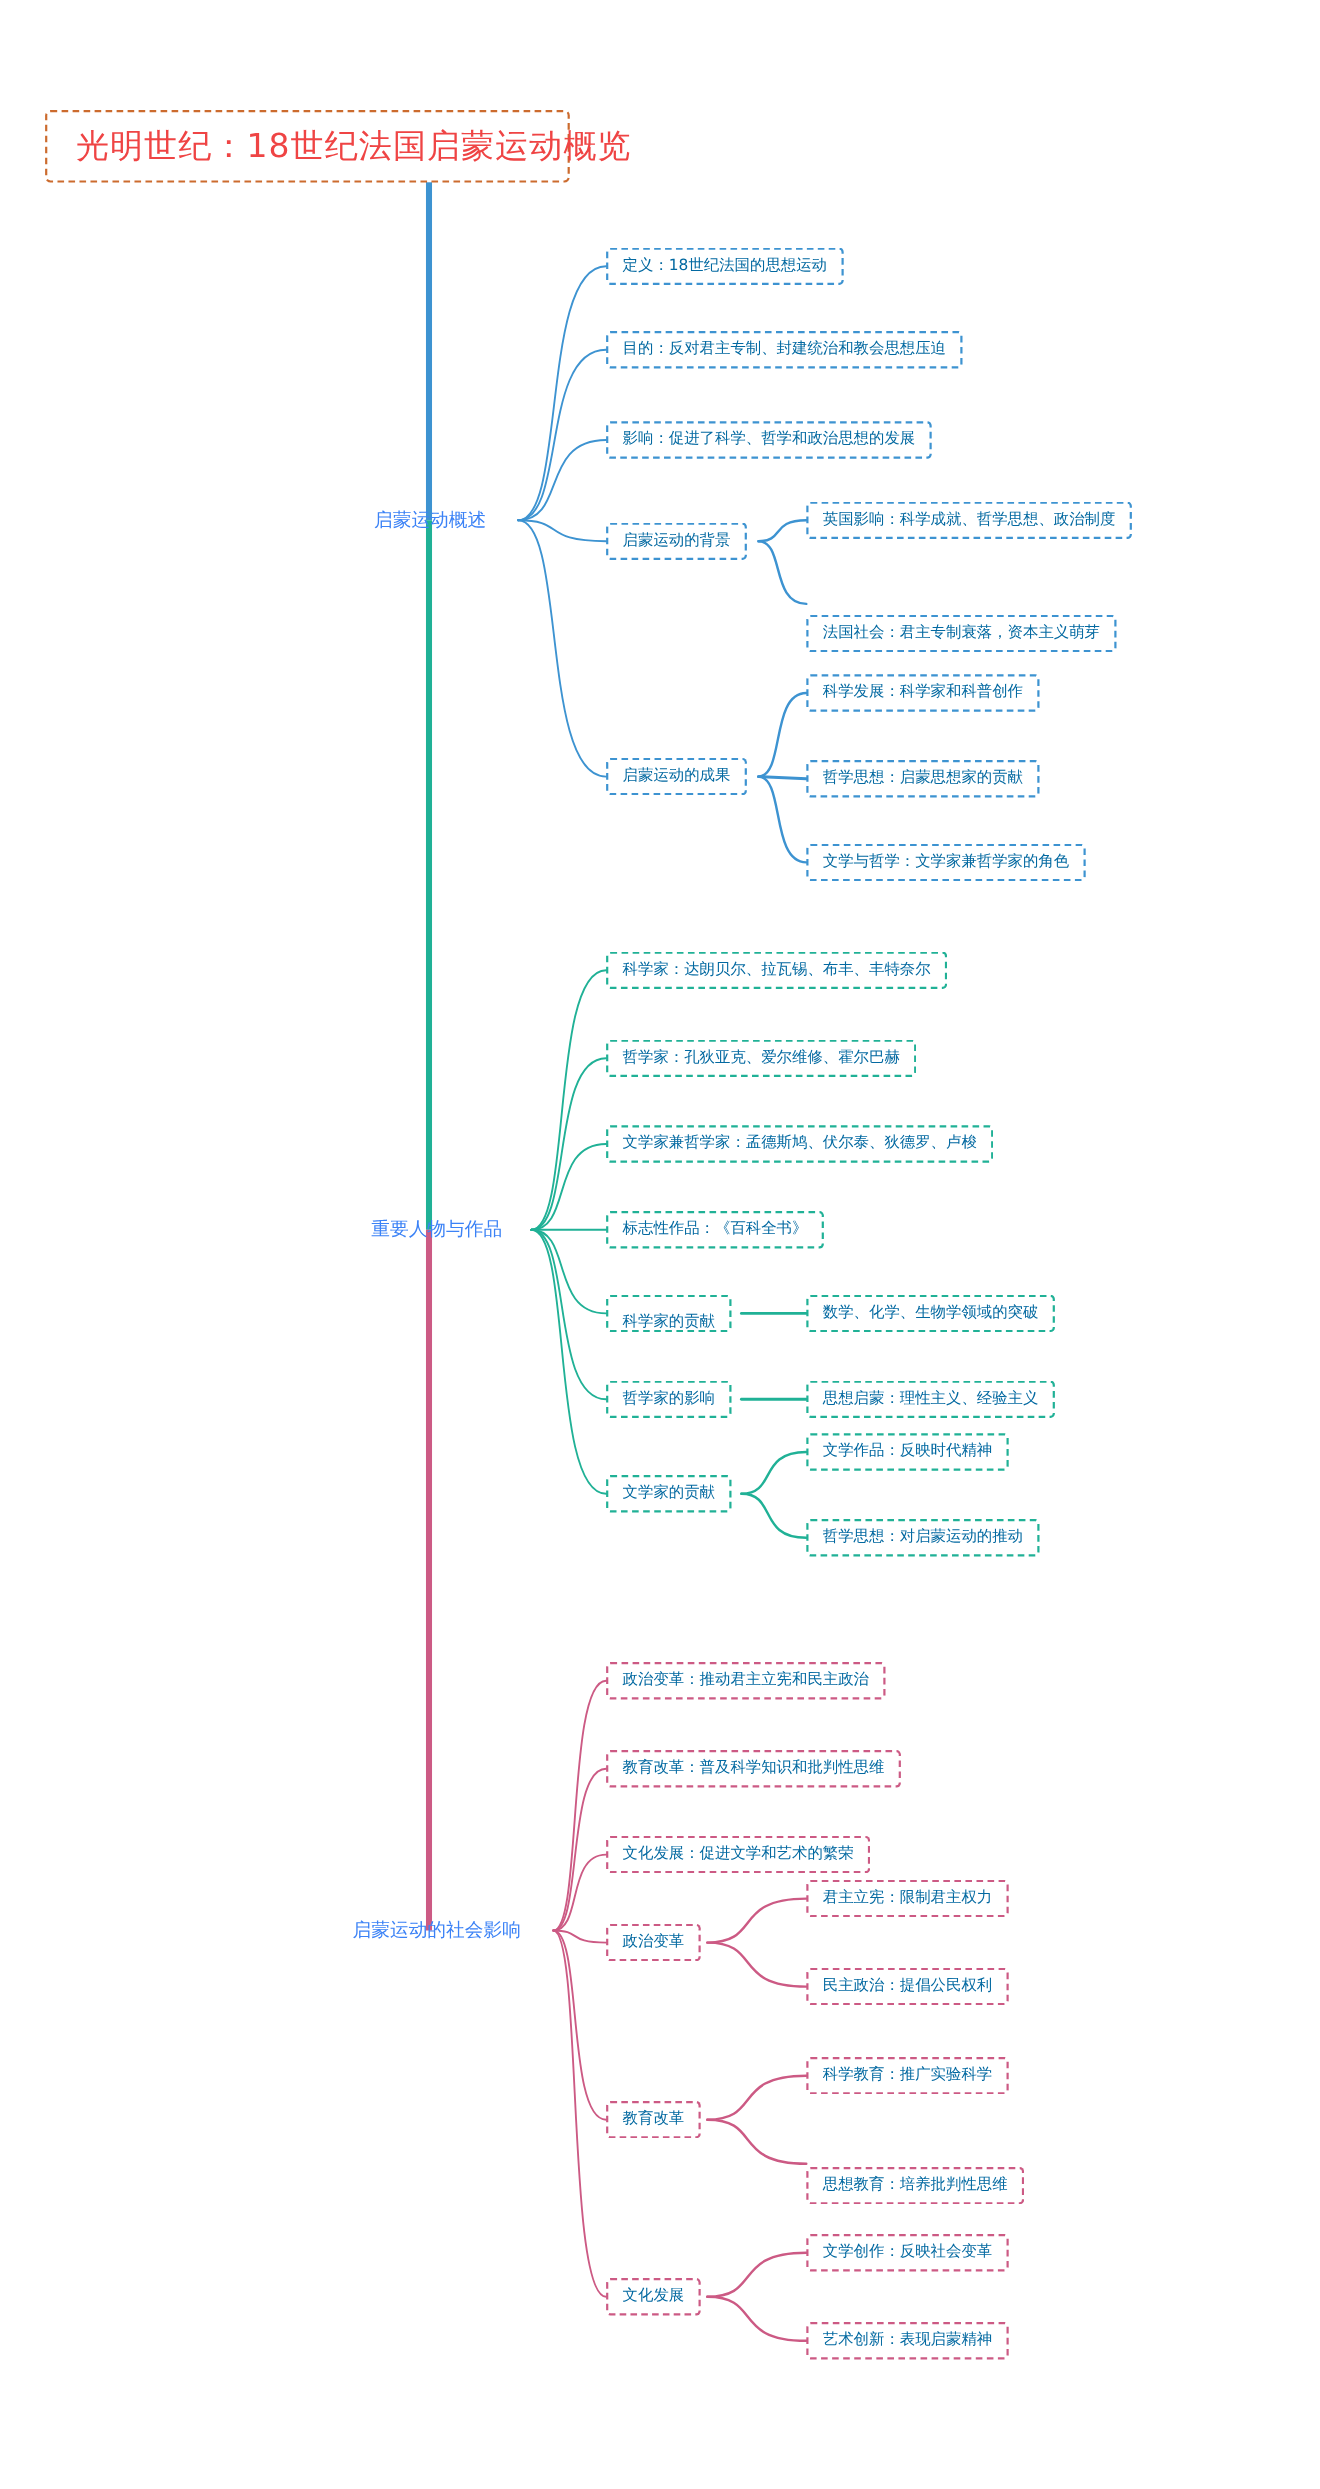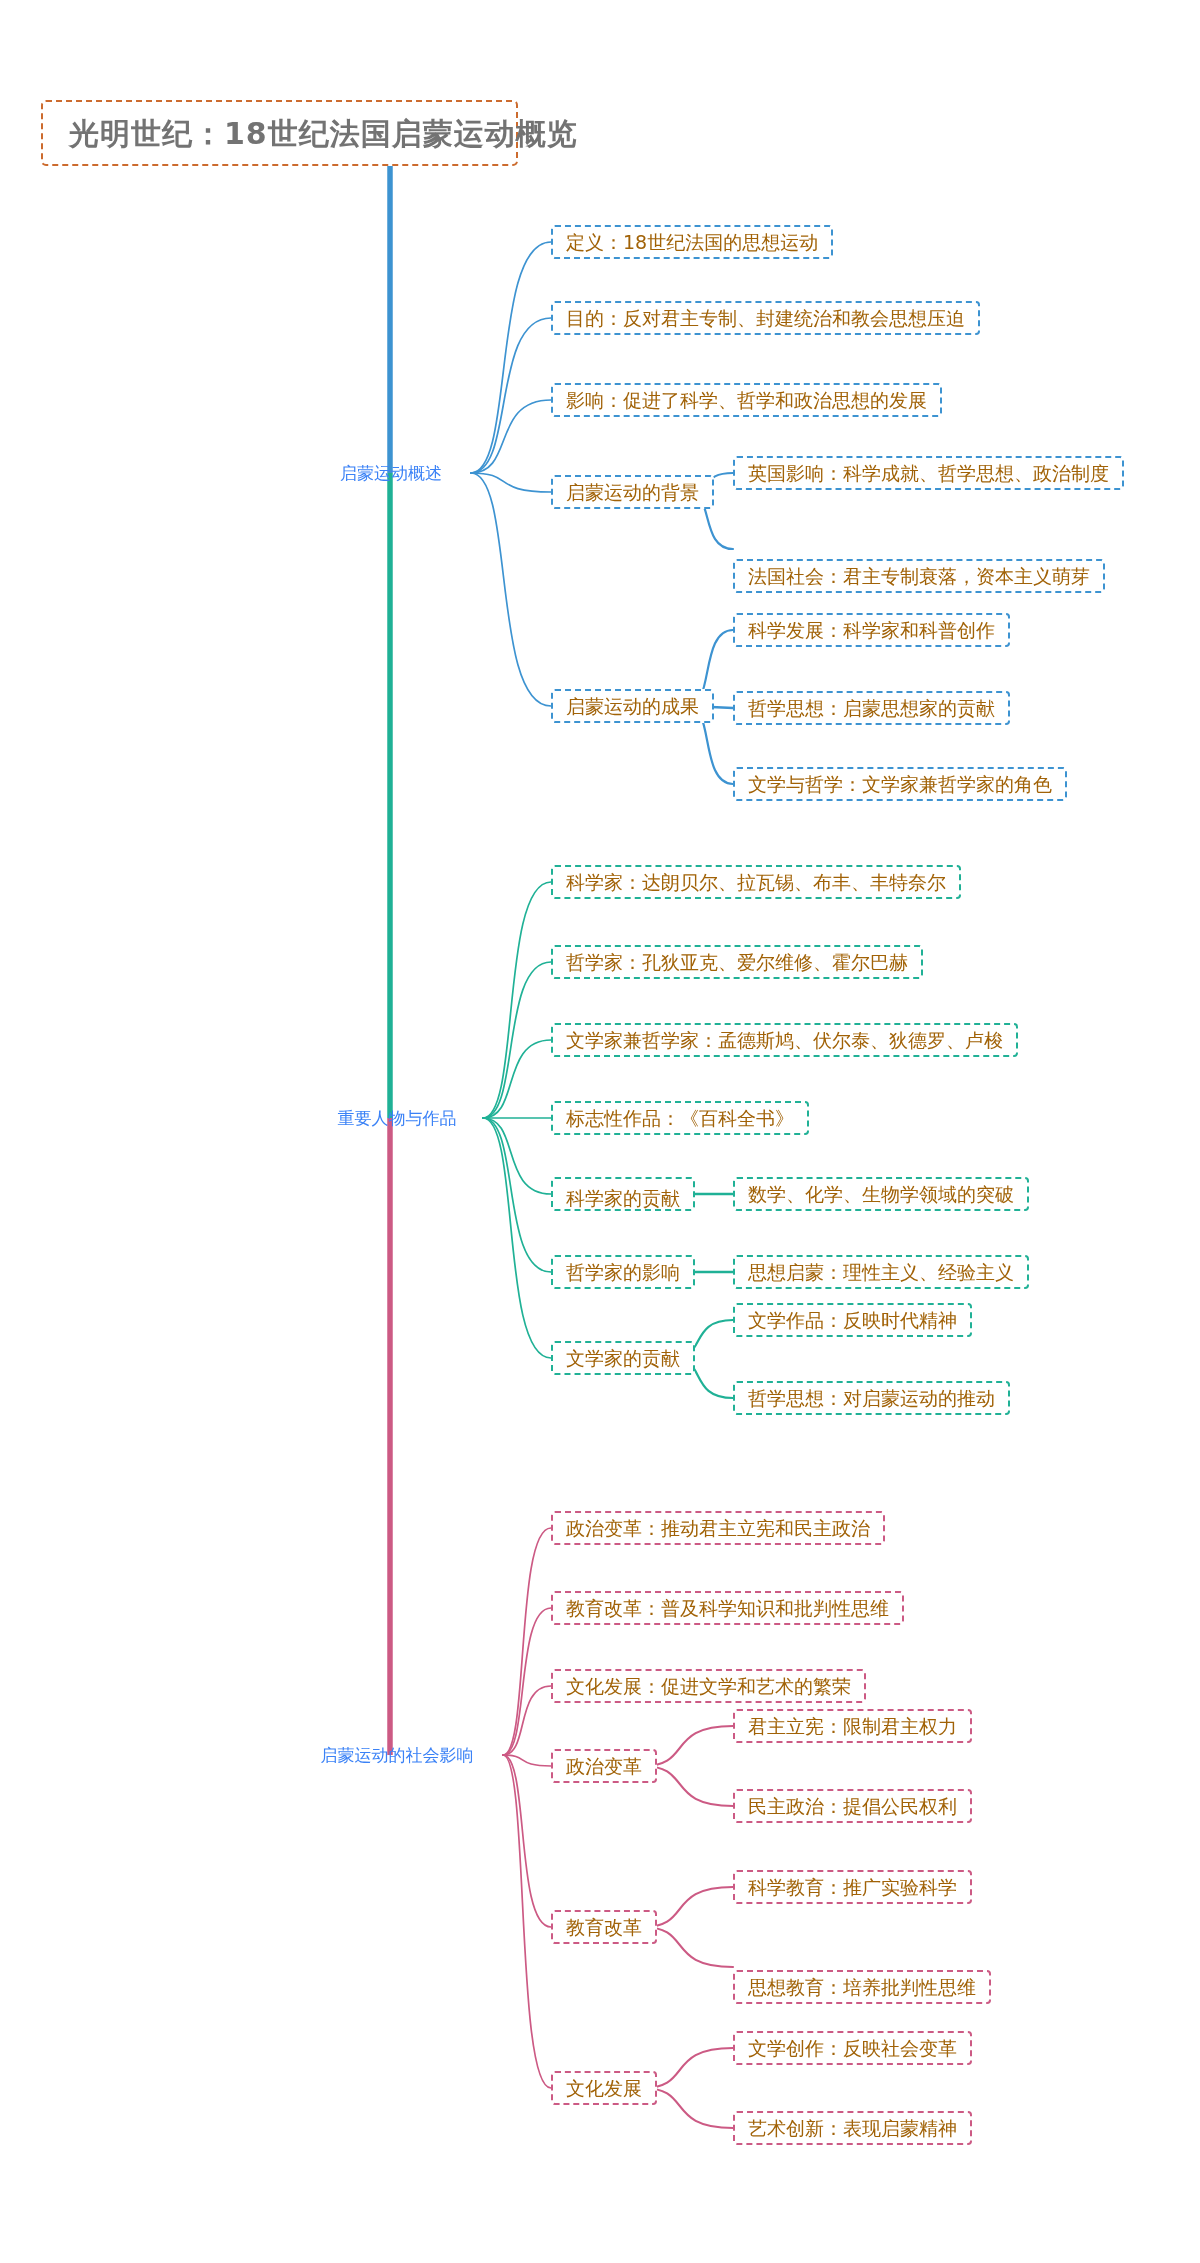--- a/index.html
+++ b/index.html
@@ -12,29 +12,29 @@
 
   .node{position:absolute;box-sizing:border-box;display:flex;align-items:center;}
   .node .txt{white-space:nowrap;line-height:1.1;}
 
   
   .root{
     left:41px;top:100px;width:477px;height:66px;
     border:2.5px dashed #cc6b2e;border-radius:5px;
     background:#ffffff;padding-left:26px;
   }
-  .root .txt{color:#737373;font-size:30px;letter-spacing:1px;font-weight:bold;}
+  .root .txt{color:#ef4444;font-size:30px;letter-spacing:1px;}
 
   
   .main{border-radius:6px;padding:0 14px;justify-content:center;}
   .main .txt{color:#3b82f6;font-size:17px;}
 
   
   .leaf{border-width:2px;border-style:dashed;border-radius:4px;background:#ffffff;padding:0 13px;}
-  .leaf .txt{color:#a16207;font-size:19px;}
+  .leaf .txt{color:#0369a1;font-size:14px;}
 
   .c-blue{border-color:#3d93d1;}
   .c-green{border-color:#20b196;}
   .c-pink{border-color:#cc5a84;}
 </style>
 </head>
 <body>
 
 <div id="canvas">
   <svg class="links" id="links" viewBox="0 0 1200 2263">

